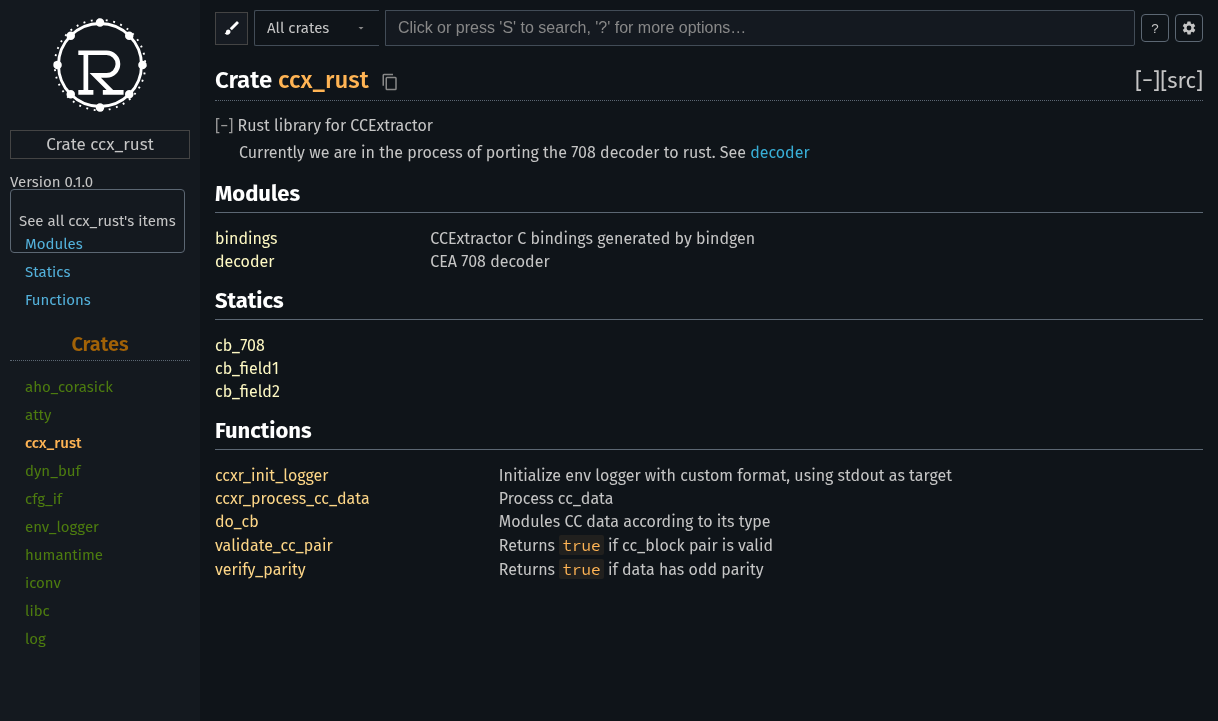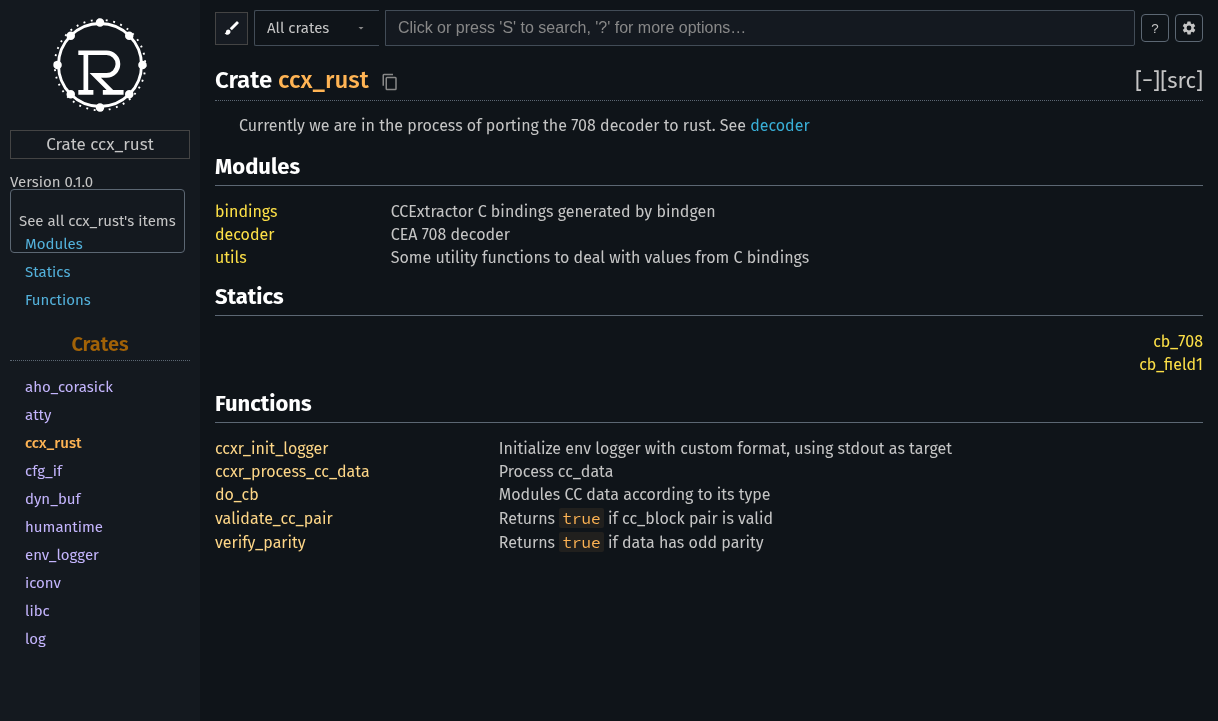--- a/index.html
+++ b/index.html
@@ -55,21 +55,21 @@
   font-weight: 600;
   text-align: center;
   margin: 18px 0 12px;
   color: #a16207;
   border-bottom: 1px dotted #5c6773;
   padding-bottom: 4px;
 }
 .crate-list a {
   display: block;
   padding: 5px 0 5px 15px;
-  color: #c4b5fd;
+  color: #4d7c0f;
   text-decoration: none;
   font-size: 15px;
 }
 .crate-list a.current { color: #ffb454; font-weight: 500; }
 
 .main {
   flex: 1;
   padding: 10px 15px;
   overflow-y: auto;
   background: #0f1419;
@@ -140,21 +140,21 @@
   font-weight: 700;
   color: #fff;
   border-bottom: 1px solid #5c6773;
   padding-bottom: 5px;
   margin: 14px 0 14px;
 }
 .item-table { display: table; width: 100%; }
 .item-row { display: table-row; }
 .item-left, .item-right { display: table-cell; padding: 2px 0; }
 .item-left { padding-right: 28px; white-space: nowrap; }
-.mod-link { color: #fde047; text-decoration: none; text-align: right; }
+.mod-link { color: #fef9c3; text-decoration: none; }
 .fn-link { color: #fdd687; text-decoration: none; }
 .code { font-family: "Source Code Pro", monospace; color: #ffb454; background: rgba(255,180,84,0.08); padding: 0 3px; border-radius: 2px; }
 .item-right { color: #c5c5c5; margin-top: 16px; }
 .statics-list a { display: block; padding: 2px 0; }
 </style>
 </head>
 <body>
 
 <nav class="sidebar">
   <div class="logo">
@@ -182,24 +182,24 @@
   <div class="block-links" id="block-links">
       <a href="#">Modules</a>
       <a href="#">Statics</a>
       <a href="#">Functions</a>
     </div>
   <h2 class="crates-heading">Crates</h2>
   <div class="crate-list" id="crate-list">
       <a href="#">aho_corasick</a>
       <a href="#">atty</a>
       <a href="#" class="current">ccx_rust</a>
+      <a href="#">dyn_buf</a>
       <a href="#">cfg_if</a>
-      <a href="#">dyn_buf</a>
+      <a href="#">env_logger</a>
       <a href="#">humantime</a>
-      <a href="#">env_logger</a>
       <a href="#">iconv</a>
       <a href="#">libc</a>
       <a href="#">log</a>
     </div>
 </nav>
 
 <main class="main">
   <div class="topbar">
     <button class="theme-button">
       <svg width="18" height="18" viewBox="0 0 24 24" fill="#fff">
@@ -228,44 +228,44 @@
         <svg width="18" height="18" viewBox="0 0 24 24" fill="#888">
             <path d="M16 1H4a2 2 0 0 0-2 2v14h2V3h12V1zm3 4H8a2 2 0 0 0-2 2v14a2 2 0 0 0 2 2h11a2 2 0 0 0 2-2V7a2 2 0 0 0-2-2zm0 16H8V7h11v14z"></path>
           </svg>
       </span>
     </h1>
     <span class="out-of-band">
       <a>[−]</a><a>[src]</a>
     </span>
   </div>
 
+  <div class="doc-summary">
+    <span class="toggle">[−] </span><span>Rust library for CCExtractor</span>
+  </div>
   <p class="doc-p">
     <span>Currently we are in the process of porting the 708 decoder to rust. See </span><a class="link">decoder</a>
   </p>
 
   <h2 class="section-header">Modules</h2>
   <div class="item-table" id="modules-table">
       <div class="item-row">
         <div class="item-left"><a class="mod-link">bindings</a></div>
         <div class="item-right">CCExtractor C bindings generated by bindgen</div>
       </div>
       <div class="item-row">
         <div class="item-left"><a class="mod-link">decoder</a></div>
         <div class="item-right">CEA 708 decoder</div>
-      </div>
-      <div class="item-row">
-        <div class="item-left"><a class="mod-link">utils</a></div>
-        <div class="item-right">Some utility functions to deal with values from C bindings</div>
       </div>
     </div>
 
   <h2 class="section-header">Statics</h2>
   <div class="statics-list" id="statics-list">
       <a class="mod-link" href="#">cb_708</a>
       <a class="mod-link" href="#">cb_field1</a>
+      <a class="mod-link" href="#">cb_field2</a>
     </div>
 
   <h2 class="section-header">Functions</h2>
   <div class="item-table" id="functions-table">
       <div class="item-row">
         <div class="item-left"><a class="fn-link">ccxr_init_logger</a></div>
         <div class="item-right">Initialize env logger with custom format, using stdout as target</div>
       </div>
       <div class="item-row">
         <div class="item-left"><a class="fn-link">ccxr_process_cc_data</a></div>

